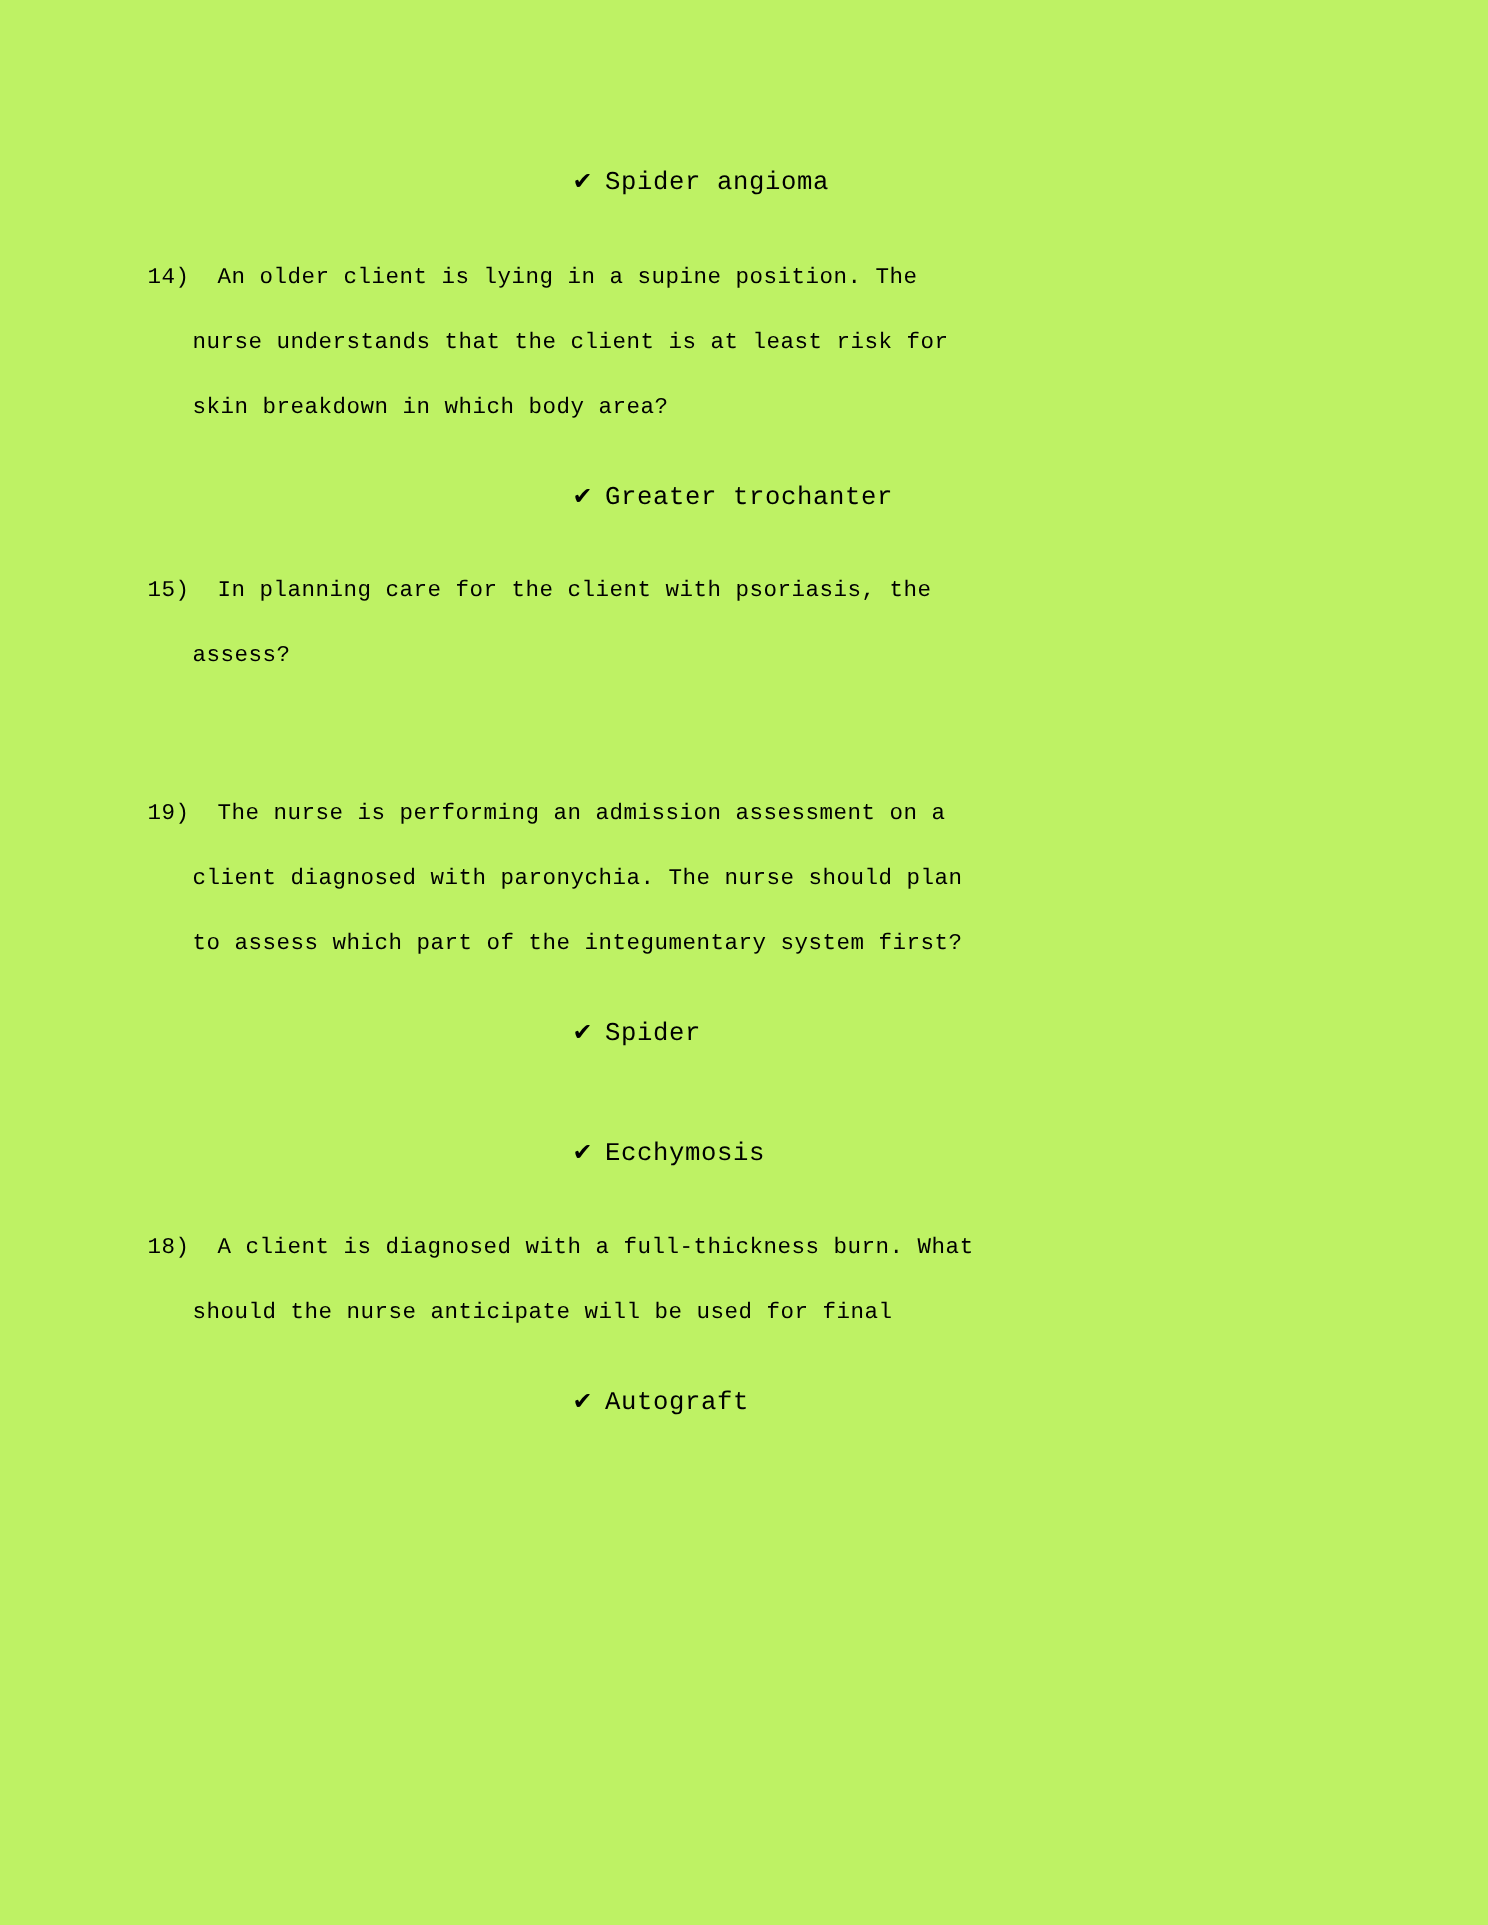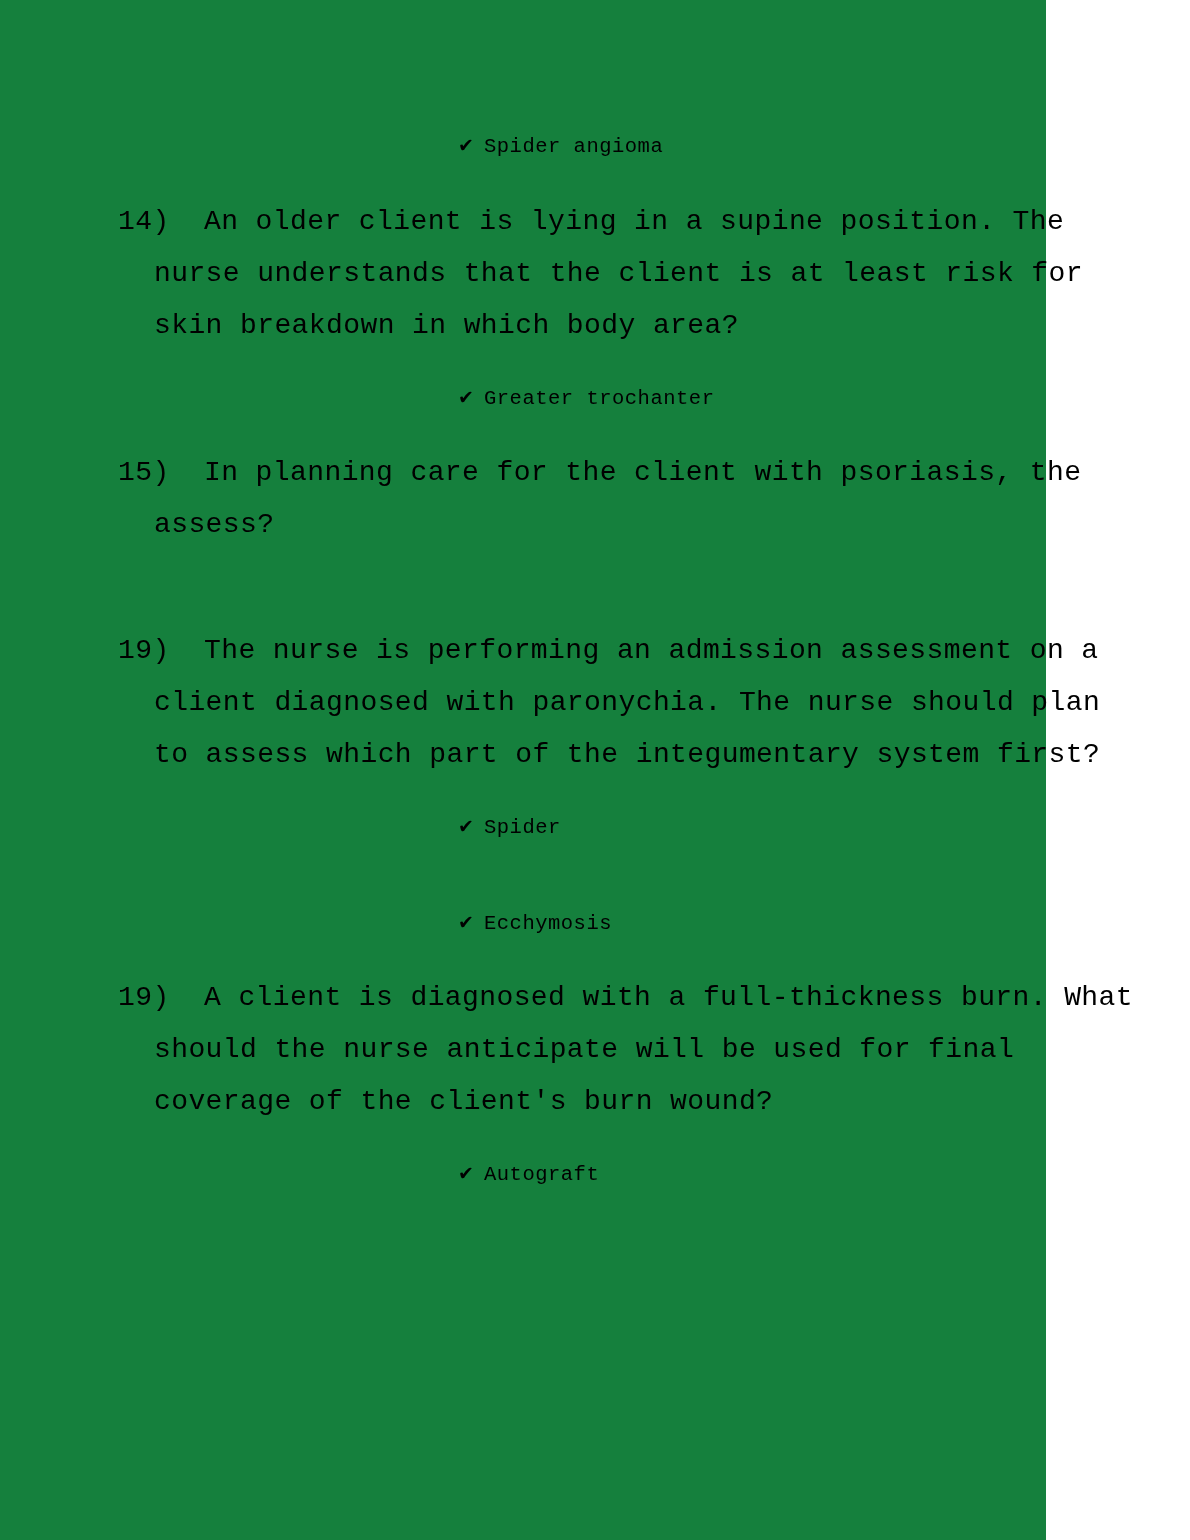--- a/index.html
+++ b/index.html
@@ -1,23 +1,23 @@
 <!DOCTYPE html>
 <html><head>
 <meta charset="utf-8">
 <style>
   html, body {
     margin: 0;
     padding: 0;
     background: #ffffff;
   }
   .page {
-    width: 1046px;
+    width: 1190px;
     height: 1540px;
-    background: #15803d;
+    background: #bef264;
     position: relative;
     box-sizing: border-box;
     padding: 118px 118px 60px 118px;
     font-family: "Liberation Mono", "DejaVu Sans Mono", monospace;
     color: #000000;
   }
   .doc-body {
     width: 100%;
   }
   
@@ -35,21 +35,21 @@
     font-family: "DejaVu Sans", sans-serif;
     font-size: 19px;
   }
   .answer .atext {
     display: inline-block;
     letter-spacing: 0.5px;
   }
   
   .question {
     display: block;
-    font-size: 28px;
+    font-size: 18px;
     line-height: 52px;
     letter-spacing: 0.4px;
   }
   .question .qline {
     display: block;
     white-space: pre;
   }
   .question .qline.first {
     padding-left: 0;
   }
@@ -115,23 +115,22 @@
 
     <div class="gap-q"></div>
 
     <div class="answer">
       <span class="check">✔</span><span class="atext">Ecchymosis</span>
     </div>
 
     <div class="gap-a"></div>
 
     <div class="question">
-      <span class="qline first">19)  A client is diagnosed with a full-thickness burn. What</span>
+      <span class="qline first">18)  A client is diagnosed with a full-thickness burn. What</span>
       <span class="qline cont">should the nurse anticipate will be used for final</span>
-      <span class="qline cont">coverage of the client's burn wound?</span>
     </div>
 
     <div class="gap-q"></div>
 
     <div class="answer">
       <span class="check">✔</span><span class="atext">Autograft</span>
     </div>
 
   </div>
 </div>

